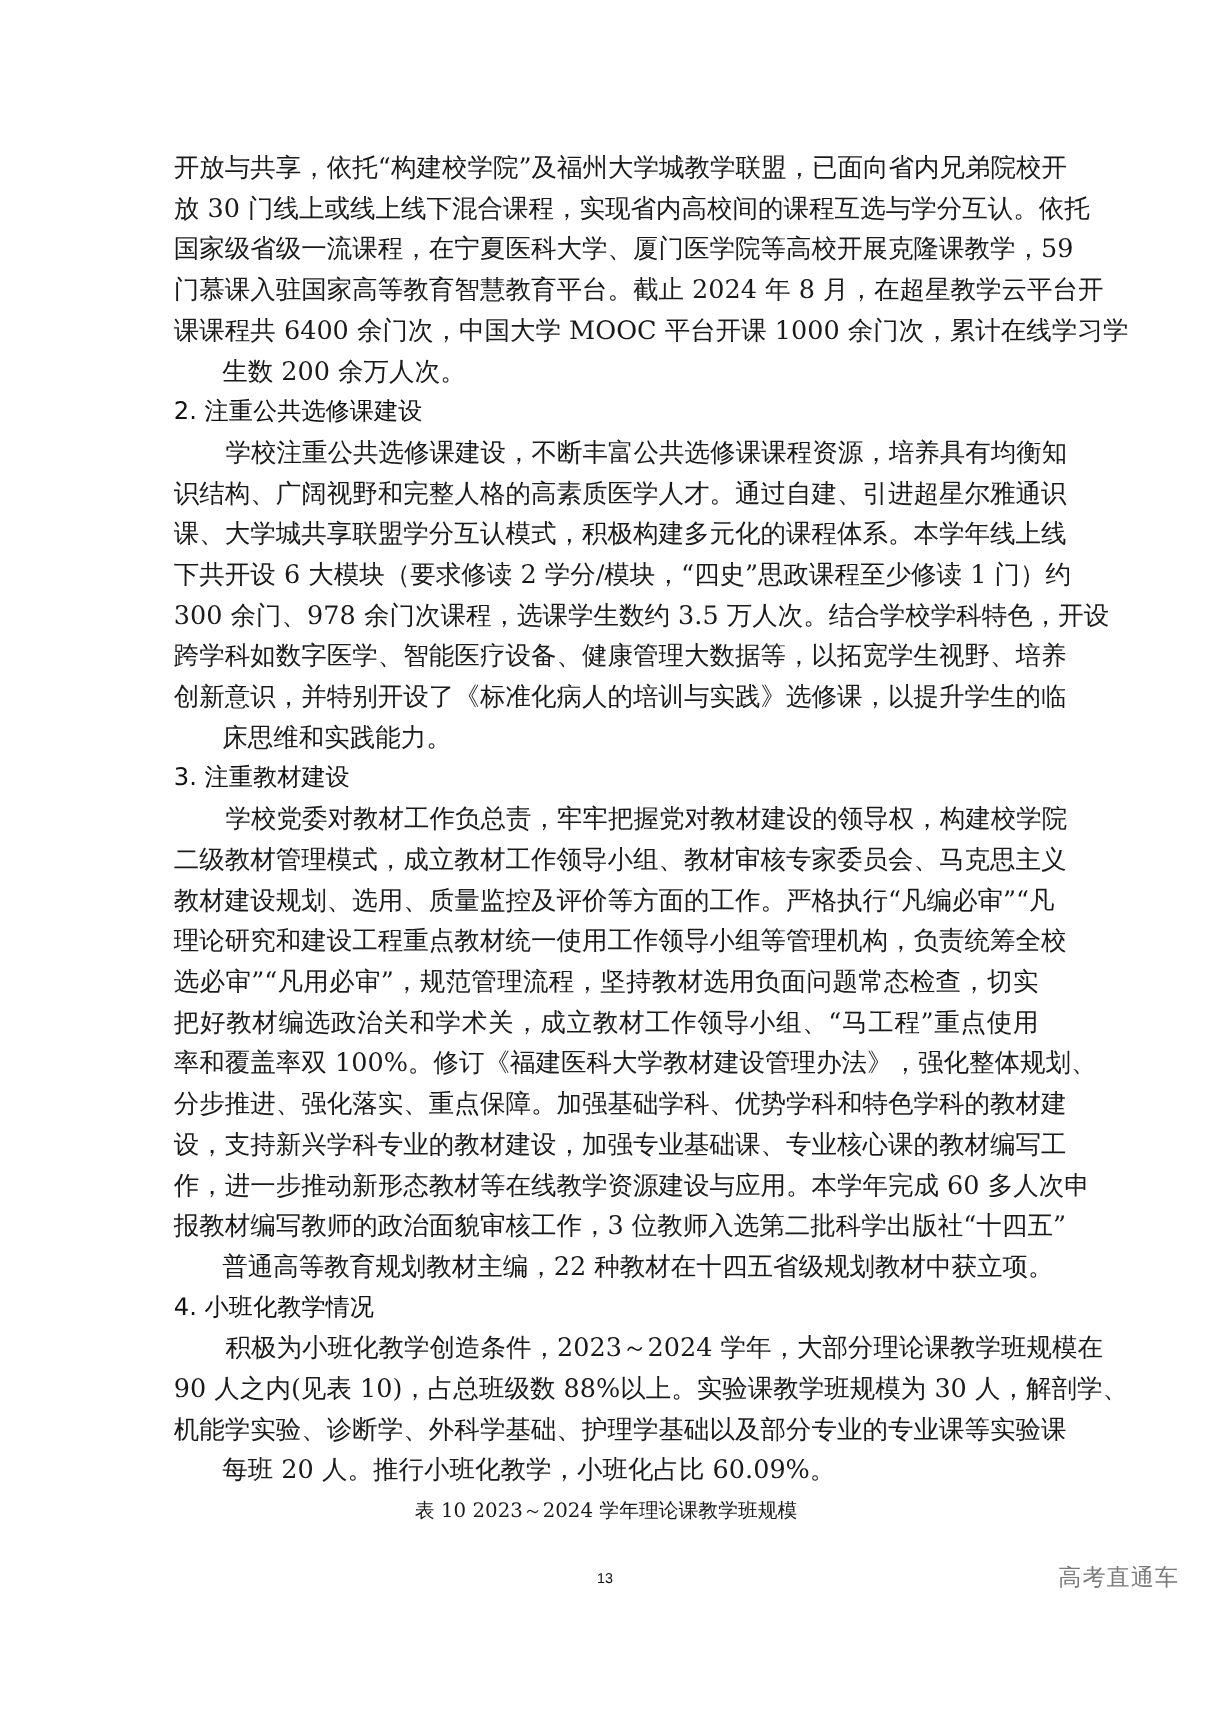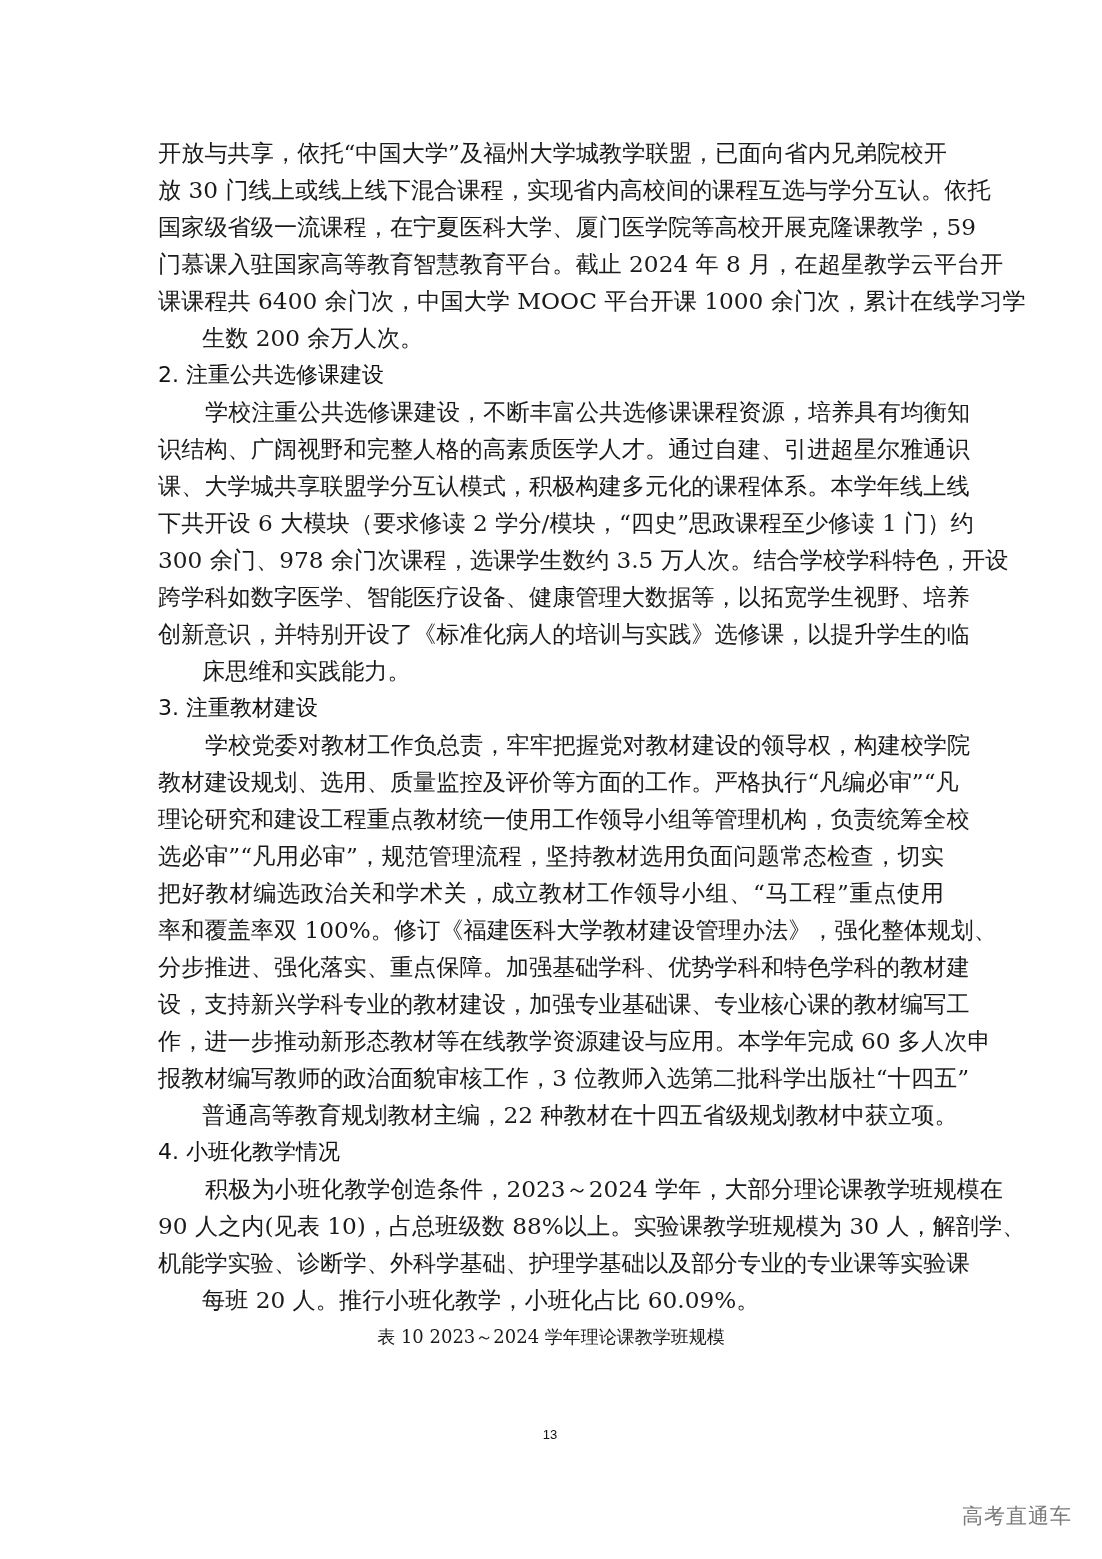--- a/index.html
+++ b/index.html
@@ -24,31 +24,31 @@
   .caption {
     height: 37px; line-height: 37px; font-size: 18px;
     text-align: center; color: #1a1a1a;
   }
   .page-number {
     position: absolute; left: 540px; top: 1427px; width: 20px;
     font-family: Liberation Sans, sans-serif;
     font-size: 13px; color: #111; text-align: center;
   }
   .watermark {
-    position: absolute; left: 962px; top: 1502px;
+    position: absolute; left: 962px; top: 1420px;
     font-family: "DejaVu Sans", "Liberation Sans", sans-serif;
     font-size: 21px; color: #7a7a7a; letter-spacing: 1px;
   }
 </style>
 </head>
 <body>
 
 <div class="page">
   <div>
-    <div class="line">开放与共享，依托“中国大学”及福州大学城教学联盟，已面向省内兄弟院校开</div>
+    <div class="line">开放与共享，依托“构建校学院”及福州大学城教学联盟，已面向省内兄弟院校开</div>
     <div class="line">放 30 门线上或线上线下混合课程，实现省内高校间的课程互选与学分互认。依托</div>
     <div class="line">国家级省级一流课程，在宁夏医科大学、厦门医学院等高校开展克隆课教学，59</div>
     <div class="line">门慕课入驻国家高等教育智慧教育平台。截止 2024 年 8 月，在超星教学云平台开</div>
     <div class="line">课课程共 6400 余门次，中国大学 MOOC 平台开课 1000 余门次，累计在线学习学</div>
     <div class="line last">生数 200 余万人次。</div>
   </div>
 
   <div class="heading">2. 注重公共选修课建设</div>
   <div>
     <div class="line indent">学校注重公共选修课建设，不断丰富公共选修课课程资源，培养具有均衡知</div>
@@ -57,20 +57,21 @@
     <div class="line">下共开设 6 大模块（要求修读 2 学分/模块，“四史”思政课程至少修读 1 门）约</div>
     <div class="line">300 余门、978 余门次课程，选课学生数约 3.5 万人次。结合学校学科特色，开设</div>
     <div class="line">跨学科如数字医学、智能医疗设备、健康管理大数据等，以拓宽学生视野、培养</div>
     <div class="line">创新意识，并特别开设了《标准化病人的培训与实践》选修课，以提升学生的临</div>
     <div class="line last">床思维和实践能力。</div>
   </div>
 
   <div class="heading">3. 注重教材建设</div>
   <div>
     <div class="line indent">学校党委对教材工作负总责，牢牢把握党对教材建设的领导权，构建校学院</div>
+    <div class="line">二级教材管理模式，成立教材工作领导小组、教材审核专家委员会、马克思主义</div>
     <div class="line">教材建设规划、选用、质量监控及评价等方面的工作。严格执行“凡编必审”“凡</div>
     <div class="line">理论研究和建设工程重点教材统一使用工作领导小组等管理机构，负责统筹全校</div>
     <div class="line">选必审”“凡用必审”，规范管理流程，坚持教材选用负面问题常态检查，切实</div>
     <div class="line">把好教材编选政治关和学术关，成立教材工作领导小组、“马工程”重点使用</div>
     <div class="line">率和覆盖率双 100%。修订《福建医科大学教材建设管理办法》，强化整体规划、</div>
     <div class="line">分步推进、强化落实、重点保障。加强基础学科、优势学科和特色学科的教材建</div>
     <div class="line">设，支持新兴学科专业的教材建设，加强专业基础课、专业核心课的教材编写工</div>
     <div class="line">作，进一步推动新形态教材等在线教学资源建设与应用。本学年完成 60 多人次申</div>
     <div class="line">报教材编写教师的政治面貌审核工作，3 位教师入选第二批科学出版社“十四五”</div>
     <div class="line last">普通高等教育规划教材主编，22 种教材在十四五省级规划教材中获立项。</div>

